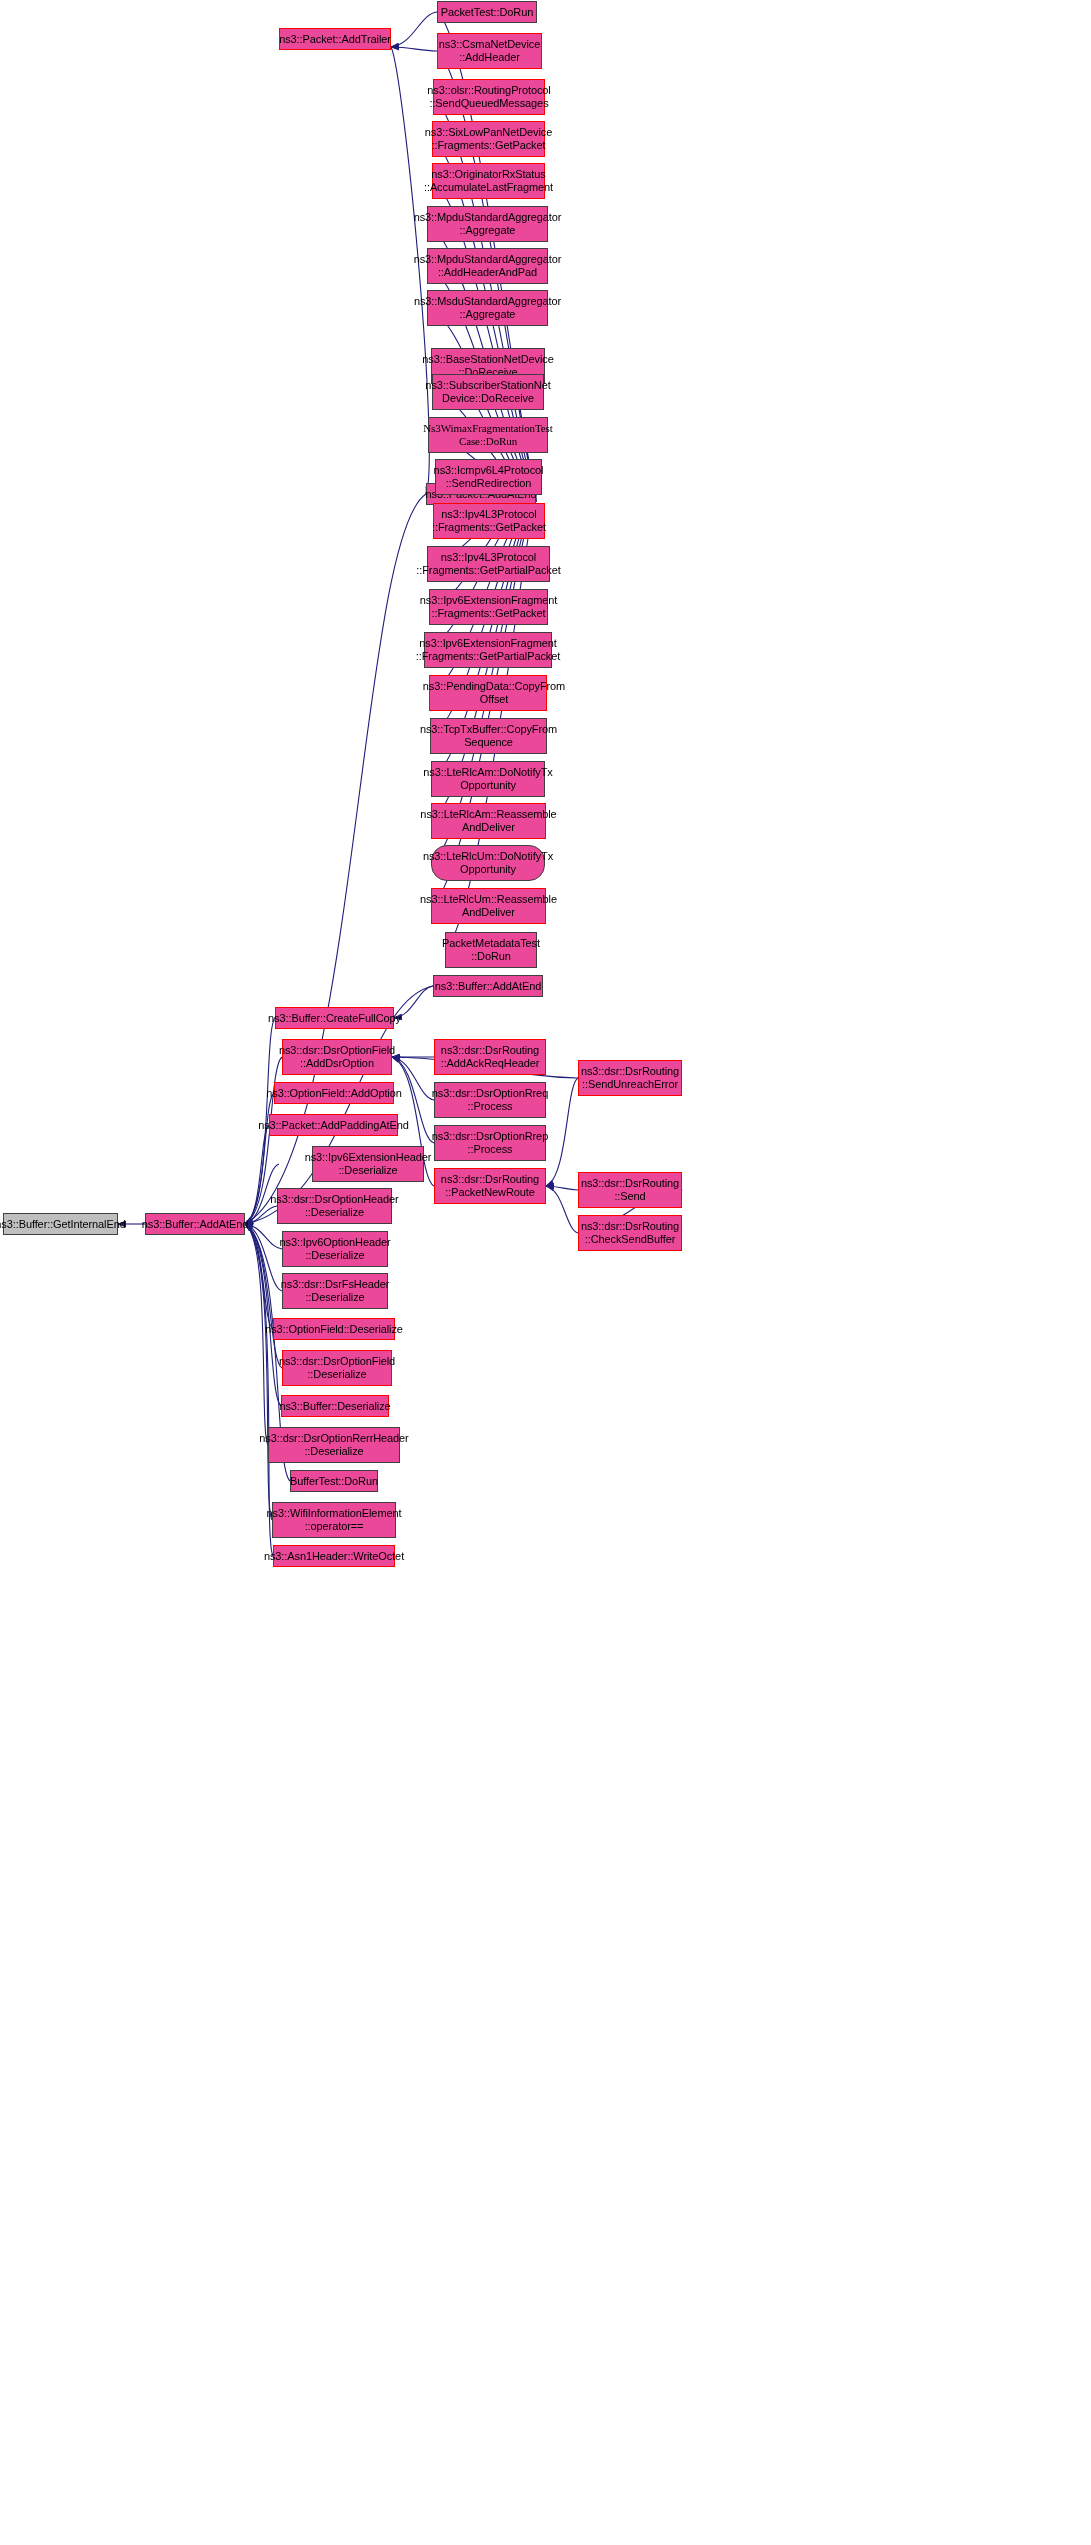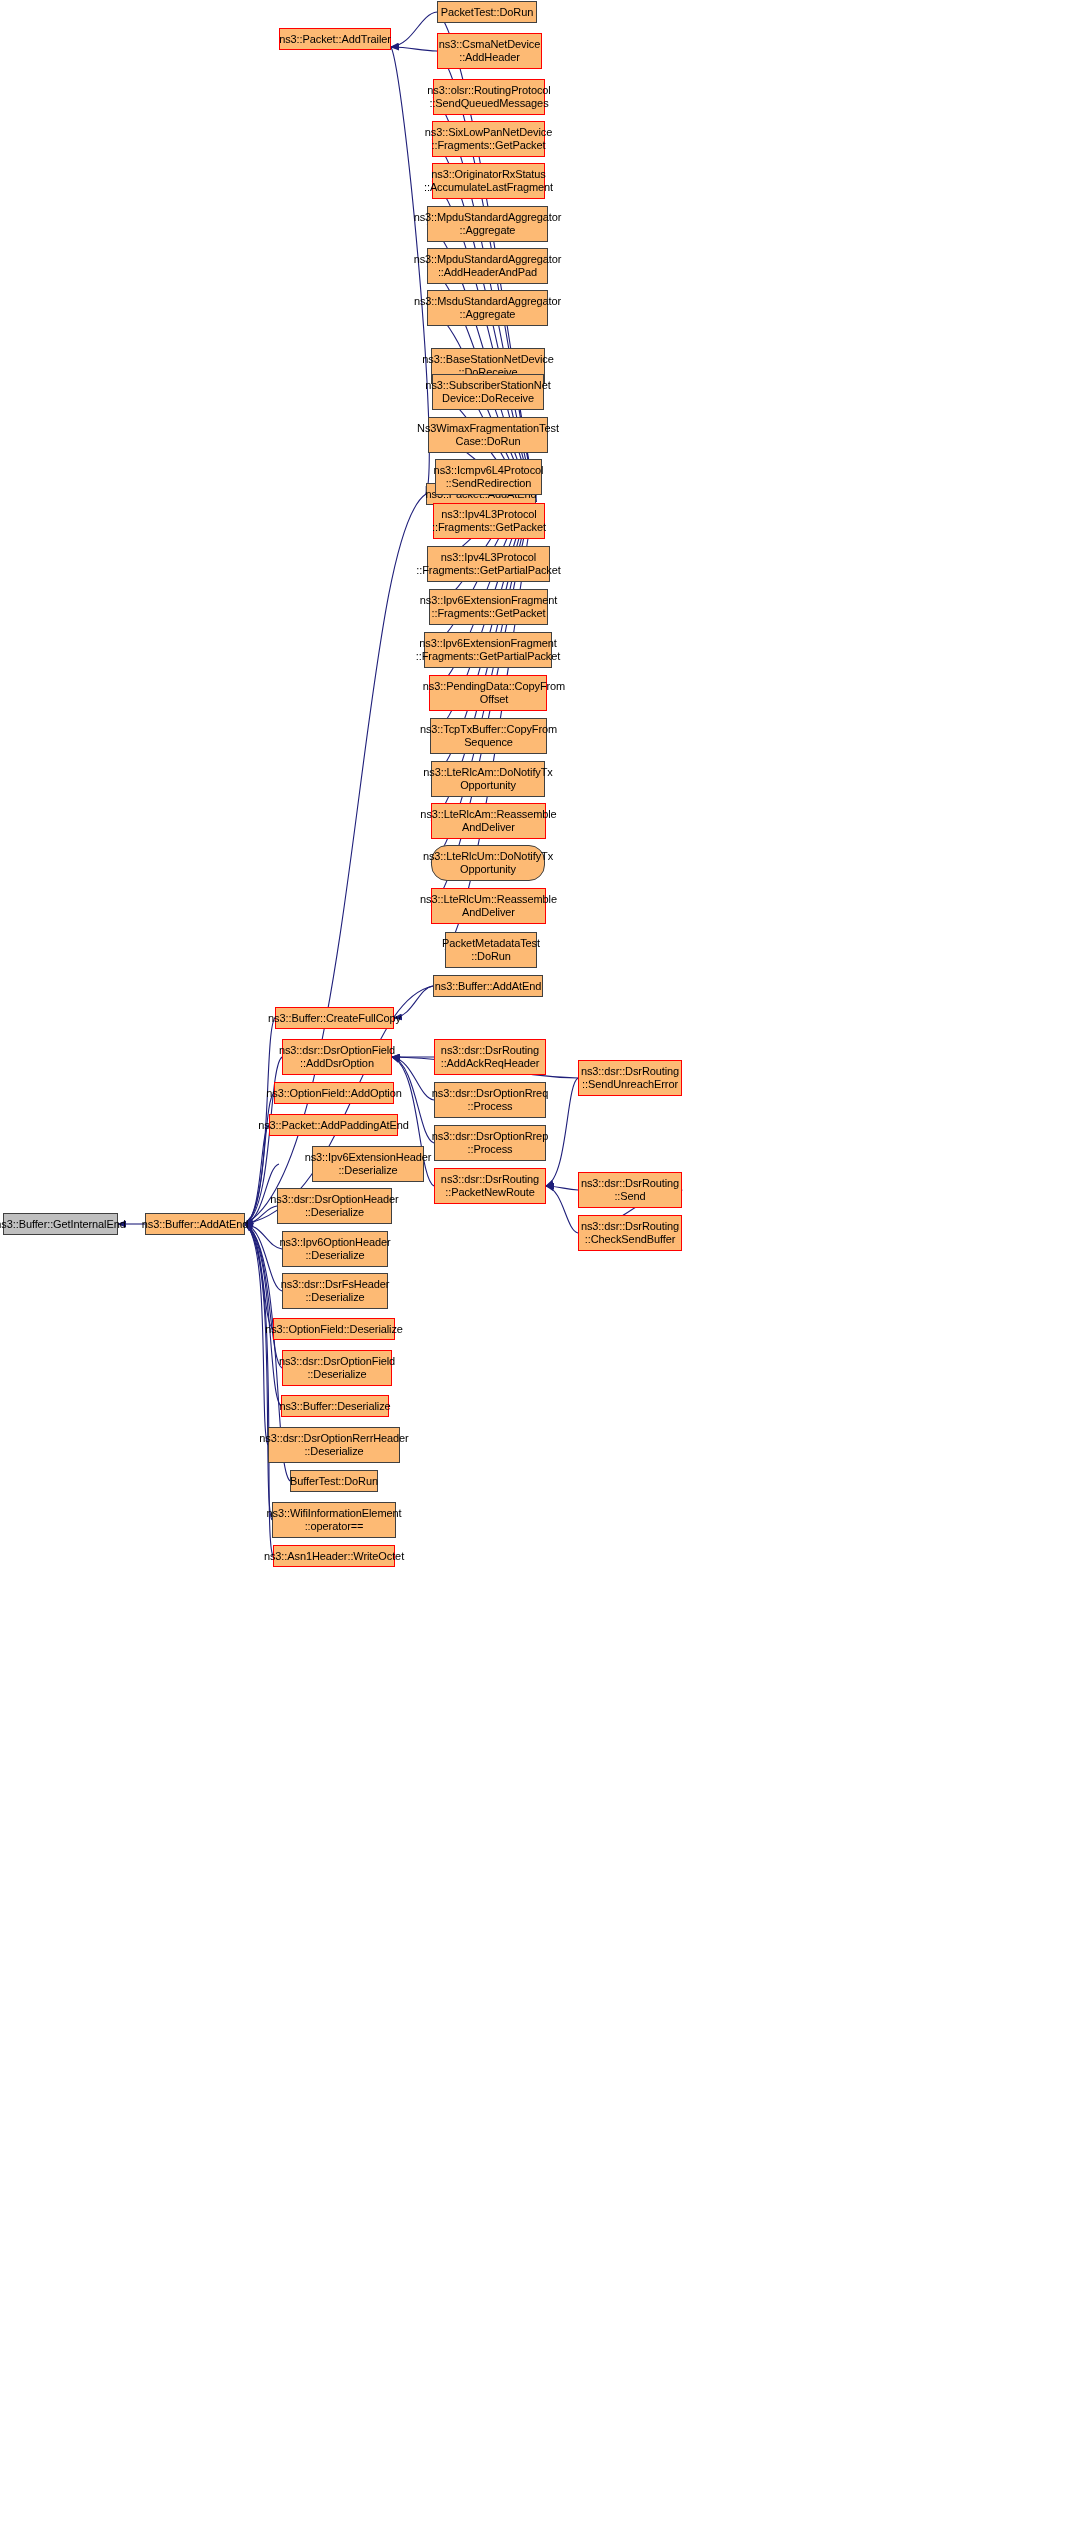--- a/index.html
+++ b/index.html
@@ -24,21 +24,21 @@
     height: 2545px;
     pointer-events: none;
   }
   .node {
     position: absolute;
     box-sizing: border-box;
     display: flex;
     align-items: center;
     justify-content: center;
     text-align: center;
-    background: #fdba74;
+    background: #ec4899;
     font-size: 11px;
     line-height: 13px;
     color: #000000;
     letter-spacing: -0.1px;
     padding: 1px 3px;
     white-space: pre-line;
     z-index: 5;
   }
   .node.red {
     border: 1.4px solid #ff0000;
@@ -135,21 +135,21 @@
       <div class="node grey" style="left: 427px; top: 206px; width: 121px; height: 36px;">ns3::MpduStandardAggregator
 ::Aggregate</div>
       <div class="node grey" style="left: 427px; top: 248px; width: 121px; height: 36px;">ns3::MpduStandardAggregator
 ::AddHeaderAndPad</div>
       <div class="node grey" style="left: 427px; top: 290px; width: 121px; height: 36px;">ns3::MsduStandardAggregator
 ::Aggregate</div>
       <div class="node grey" style="left: 431px; top: 348px; width: 114px; height: 36px;">ns3::BaseStationNetDevice
 ::DoReceive</div>
       <div class="node grey" style="left: 432px; top: 374px; width: 112px; height: 36px;">ns3::SubscriberStationNet
 Device::DoReceive</div>
-      <div class="node grey" style="left: 428px; top: 417px; width: 120px; height: 36px;">Ns3WimaxFragmentationTest
+      <div class="node grey" style="left: 428px; top: 417px; width: 120px; height: 36px; font-family: Liberation Serif, serif;">Ns3WimaxFragmentationTest
 Case::DoRun</div>
       <div class="node grey" style="left: 435px; top: 459px; width: 107px; height: 36px;">ns3::Icmpv6L4Protocol
 ::SendRedirection</div>
       <div class="node red" style="left: 433px; top: 503px; width: 112px; height: 36px;">ns3::Ipv4L3Protocol
 ::Fragments::GetPacket</div>
       <div class="node grey" style="left: 427px; top: 546px; width: 123px; height: 36px;">ns3::Ipv4L3Protocol
 ::Fragments::GetPartialPacket</div>
       <div class="node grey" style="left: 429px; top: 589px; width: 119px; height: 36px;">ns3::Ipv6ExtensionFragment
 ::Fragments::GetPacket</div>
       <div class="node grey" style="left: 424px; top: 632px; width: 128px; height: 36px;">ns3::Ipv6ExtensionFragment

